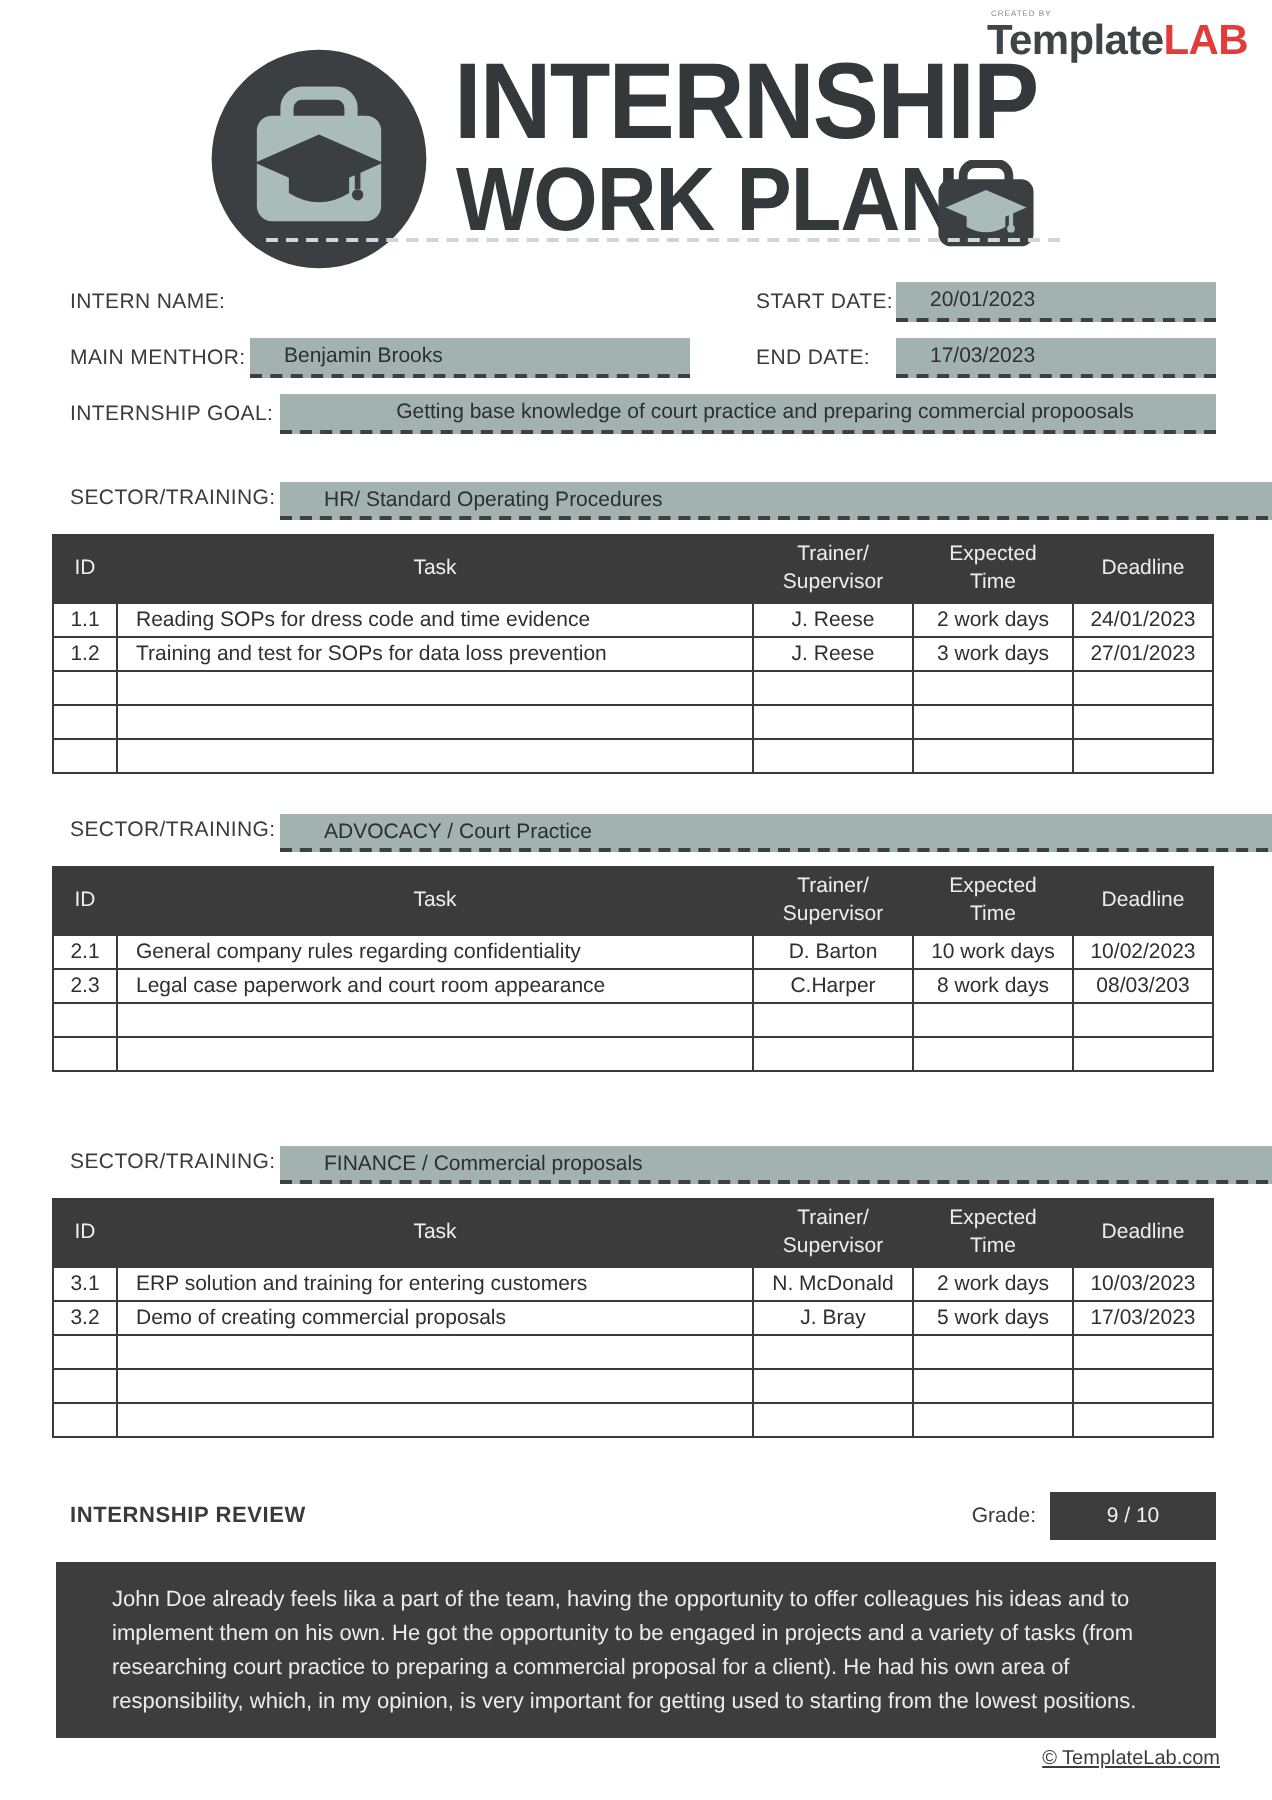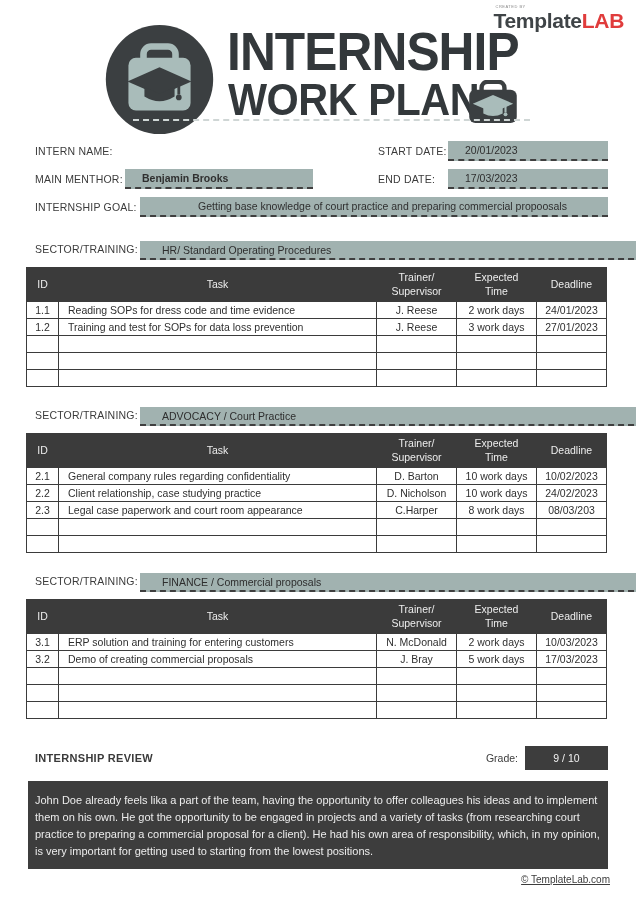--- a/index.html
+++ b/index.html
@@ -73,21 +73,21 @@
   .review-label { position:absolute; left:35px; top:752px; font-size:11px; font-weight:bold; letter-spacing:.3px; color:#3a3a3a; }
   .grade-row { position:absolute; top:746px; right:28px; display:flex; align-items:center; }
   .grade-label { font-size:10.5px; color:#3b3b3b; margin-right:7px; }
   .grade-box {
     width:83px; height:24px; background:#3d3d3d; color:#f2f2f2;
     font-size:10.5px; text-align:center; line-height:24px;
   }
   .review-box {
     position:absolute; left:28px; top:781px; width:580px; height:88px;
     background:#3d3d3d; color:#ececec;
-    font-size:11px; line-height:1.55; padding:11px 7px;
+    font-size:11px; line-height:1.55; padding:11px 28px;
   }
 
   
   .footer-link {
     position:absolute; top:874px; right:26px;
     font-size:10px; color:#3c3c3c; text-decoration:underline; cursor:pointer;
   }
 </style>
 </head>
 <body>
@@ -122,21 +122,21 @@
       <circle cx="44.2" cy="39" r="2.2" fill="#a9bcba"></circle>
     </svg>
   </div>
   <div class="header-dashes"></div>
 
   <span class="flabel" style="left:35px; top:141px;">INTERN NAME:</span>
   <span class="flabel" style="left:378px; top:141px;">START DATE:</span>
   <div class="ffield" style="left:448px; top:141px; width:160px;"><span>20/01/2023</span></div>
 
   <span class="flabel" style="left:35px; top:169px;">MAIN MENTHOR:</span>
-  <div class="ffield" style="left:125px; top:169px; width:188px;font-weight:bold;"><span>Benjamin Brooks</span></div>
+  <div class="ffield" style="left:125px; top:169px; width:220px;"><span>Benjamin Brooks</span></div>
   <span class="flabel" style="left:378px; top:169px;">END DATE:</span>
   <div class="ffield" style="left:448px; top:169px; width:160px;"><span>17/03/2023</span></div>
 
   <span class="flabel" style="left:35px; top:197px;">INTERNSHIP GOAL:</span>
   <div class="ffield" style="left:140px; top:197px; width:468px;text-align:center;"><span>Getting base knowledge of court practice and preparing commercial propoosals</span></div>
 
   <div id="sections">
       <div class="section" style="top: 241px;">
         <span class="sec-label">SECTOR/TRAINING:</span>
         <div class="sec-bar"><span>HR/ Standard Operating Procedures</span></div>
@@ -218,27 +218,20 @@
           </thead>
           <tbody>
             <tr>
               <td>2.1</td>
               <td class="task-cell">General company rules regarding confidentiality</td>
               <td>D. Barton</td>
               <td>10 work days</td>
               <td>10/02/2023</td>
             </tr>
             <tr>
-              <td>2.2</td>
-              <td class="task-cell">Client relationship, case studying practice</td>
-              <td>D. Nicholson</td>
-              <td>10 work days</td>
-              <td>24/02/2023</td>
-            </tr>
-            <tr>
               <td>2.3</td>
               <td class="task-cell">Legal case paperwork and court room appearance</td>
               <td>C.Harper</td>
               <td>8 work days</td>
               <td>08/03/203</td>
             </tr>
             <tr>
               <td></td>
               <td class="task-cell"></td>
               <td></td>

